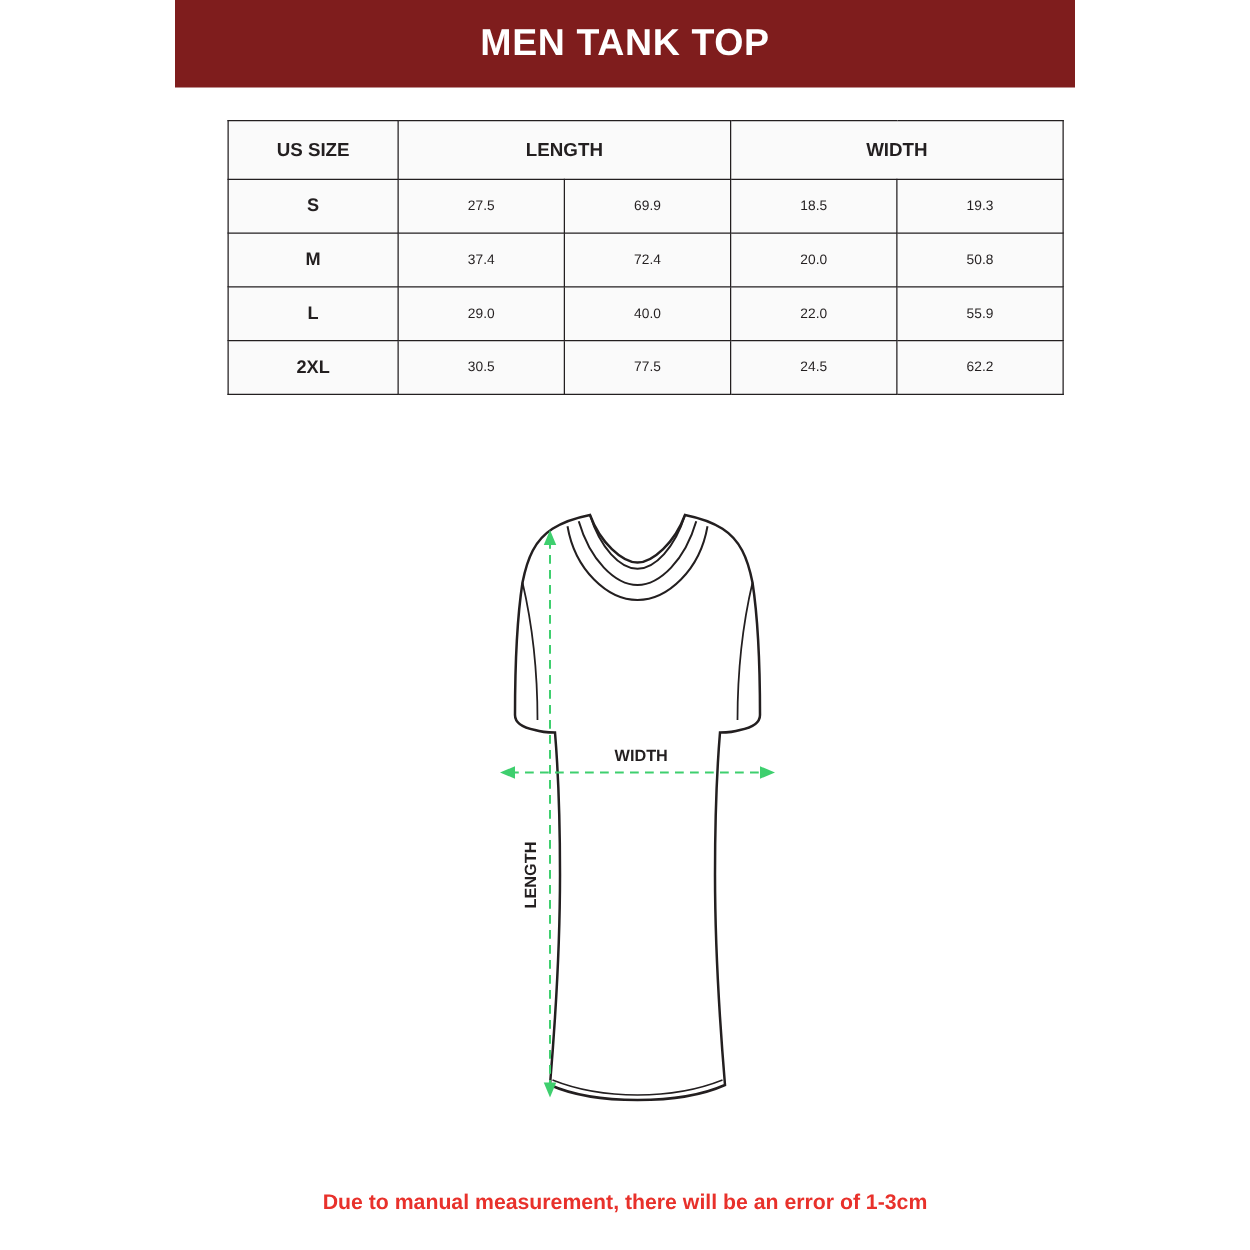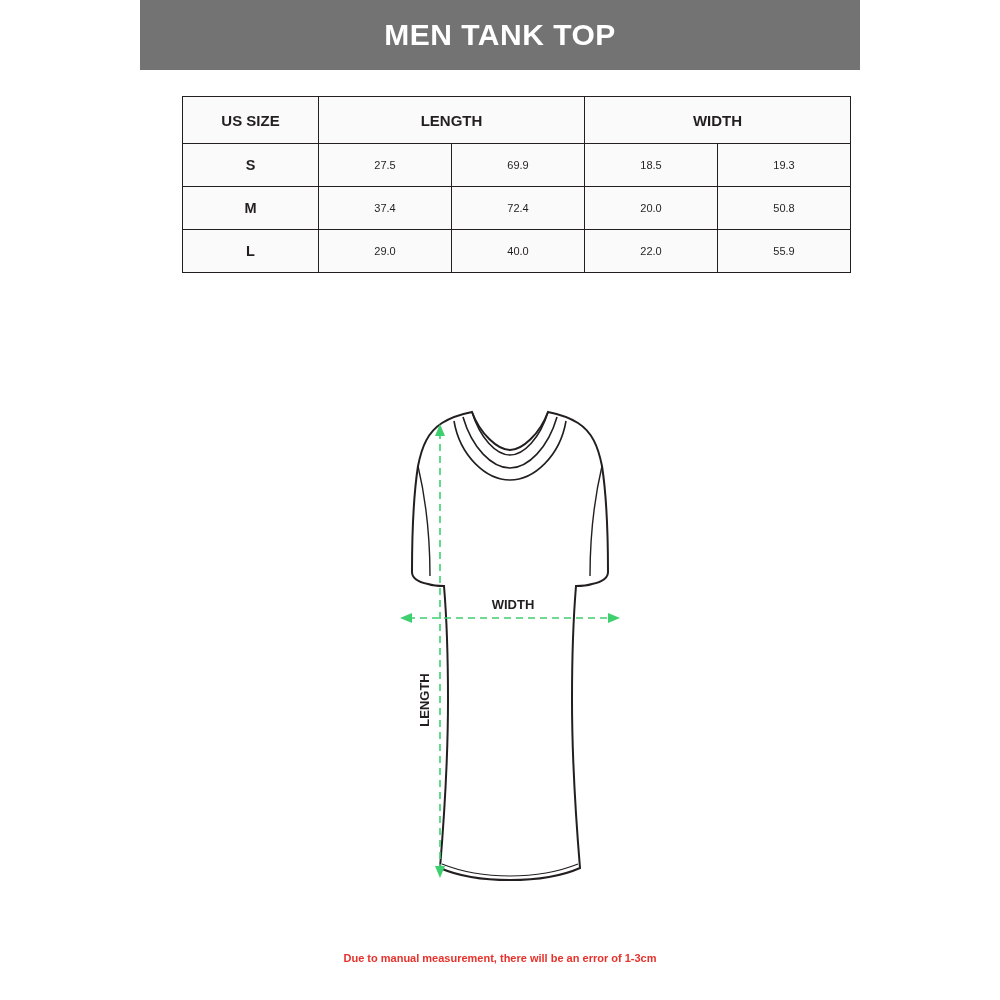--- a/index.html
+++ b/index.html
@@ -79,28 +79,28 @@
   .diagram svg { display: block; }
 
   
   .footer-note {
     position: absolute;
     left: 0;
     top: 952px;
     width: 100%;
     text-align: center;
     color: #e8312b;
-    font-size: 11px;
+    font-size: 17px;
     font-weight: bold;
   }
 </style>
 </head>
 <body>
 
-<div class="header-banner" style="background: #737373;">
+<div class="header-banner" style="background: #7f1d1d;">
   <div class="header-title">MEN TANK TOP</div>
 </div>
 
 <div class="size-table-wrap">
   <table class="size-table">
     <colgroup>
       <col class="col-size">
         <col class="col-other">
         <col class="col-other">
         <col class="col-other">
@@ -126,20 +126,27 @@
         <td>72.4</td>
         <td>20.0</td>
         <td>50.8</td>
       </tr>
       <tr>
         <td class="size-cell">L</td>
         <td>29.0</td>
         <td>40.0</td>
         <td>22.0</td>
         <td>55.9</td>
+      </tr>
+      <tr>
+        <td class="size-cell">2XL</td>
+        <td>30.5</td>
+        <td>77.5</td>
+        <td>24.5</td>
+        <td>62.2</td>
       </tr>
     </tbody>
   </table>
 </div>
 
 <div class="diagram">
   <svg width="360" height="510" viewBox="0 0 360 510" xmlns="http://www.w3.org/2000/svg">
 
     <g fill="#ffffff" stroke="#231f20" stroke-width="2">
       <path d="M112 23

